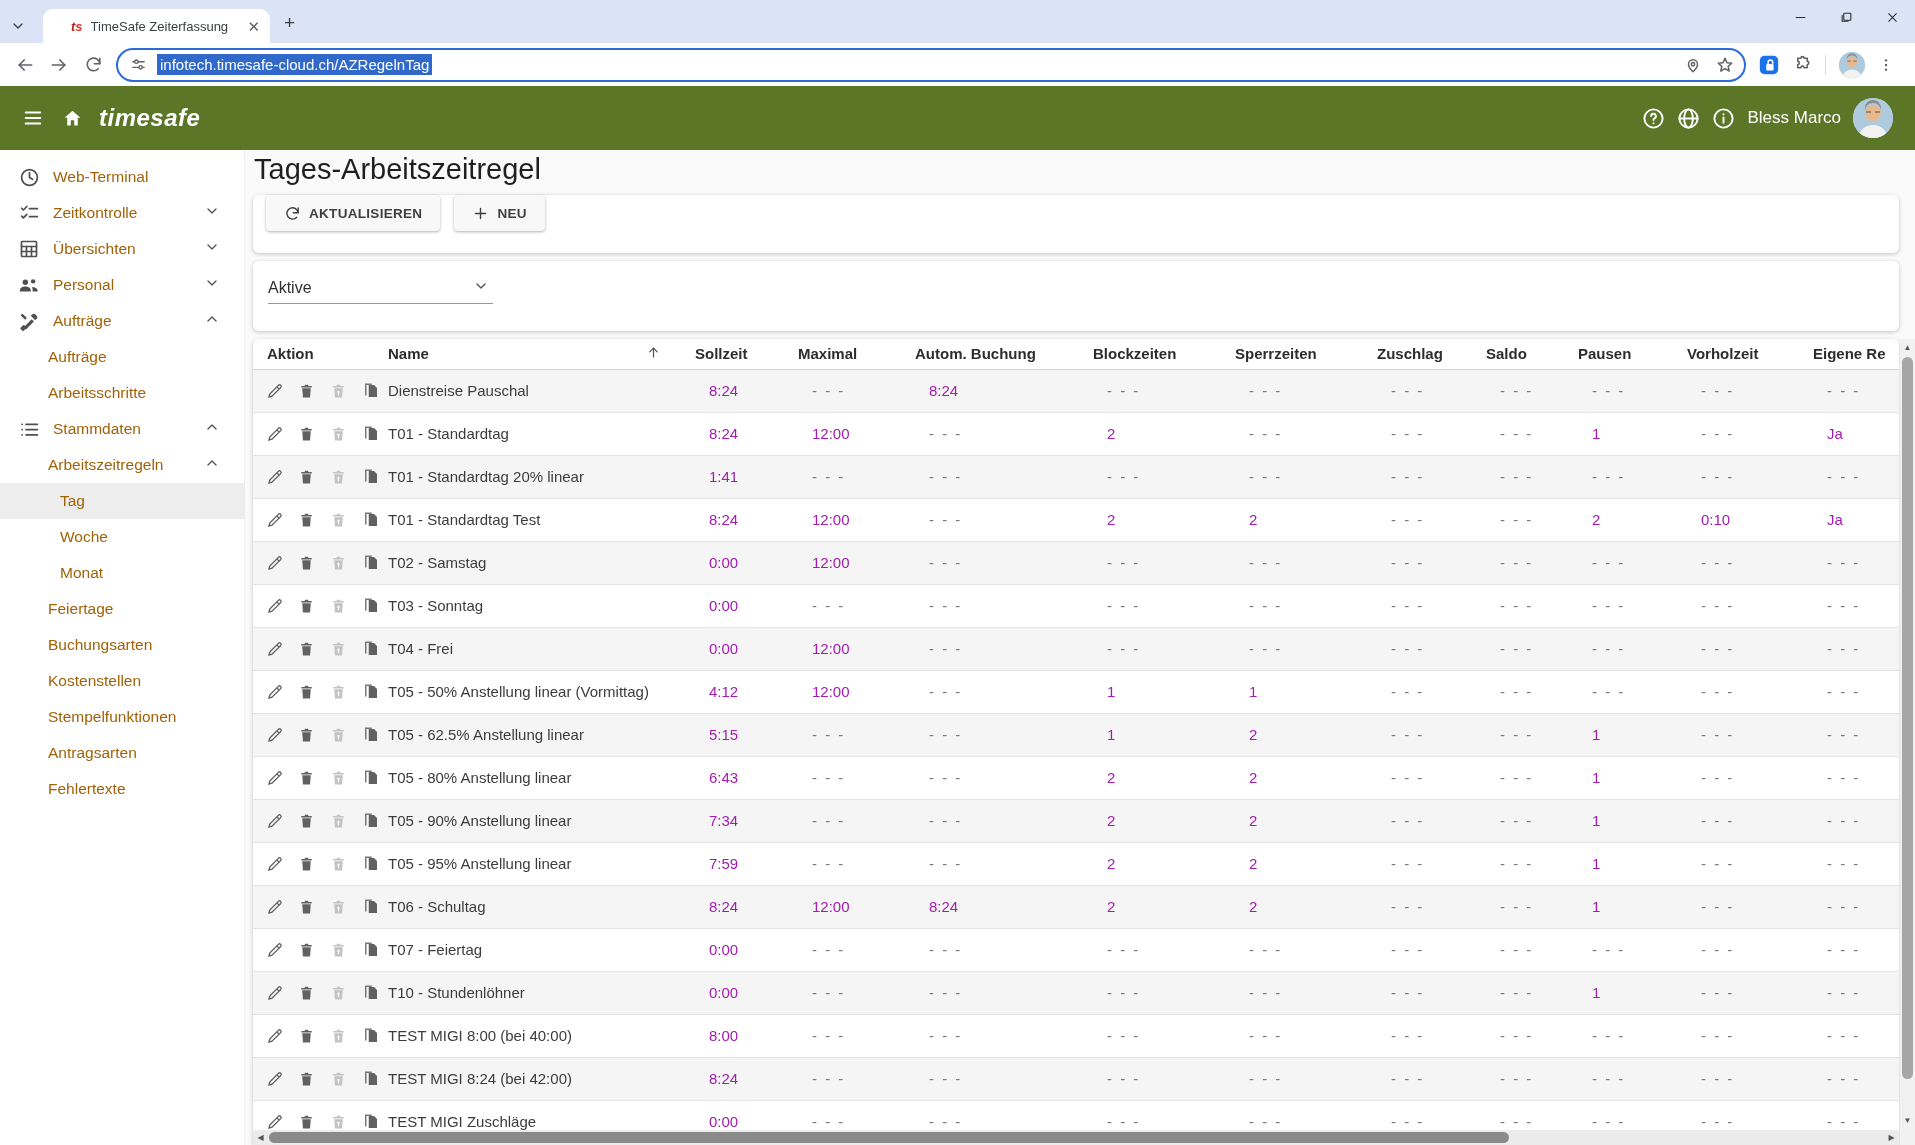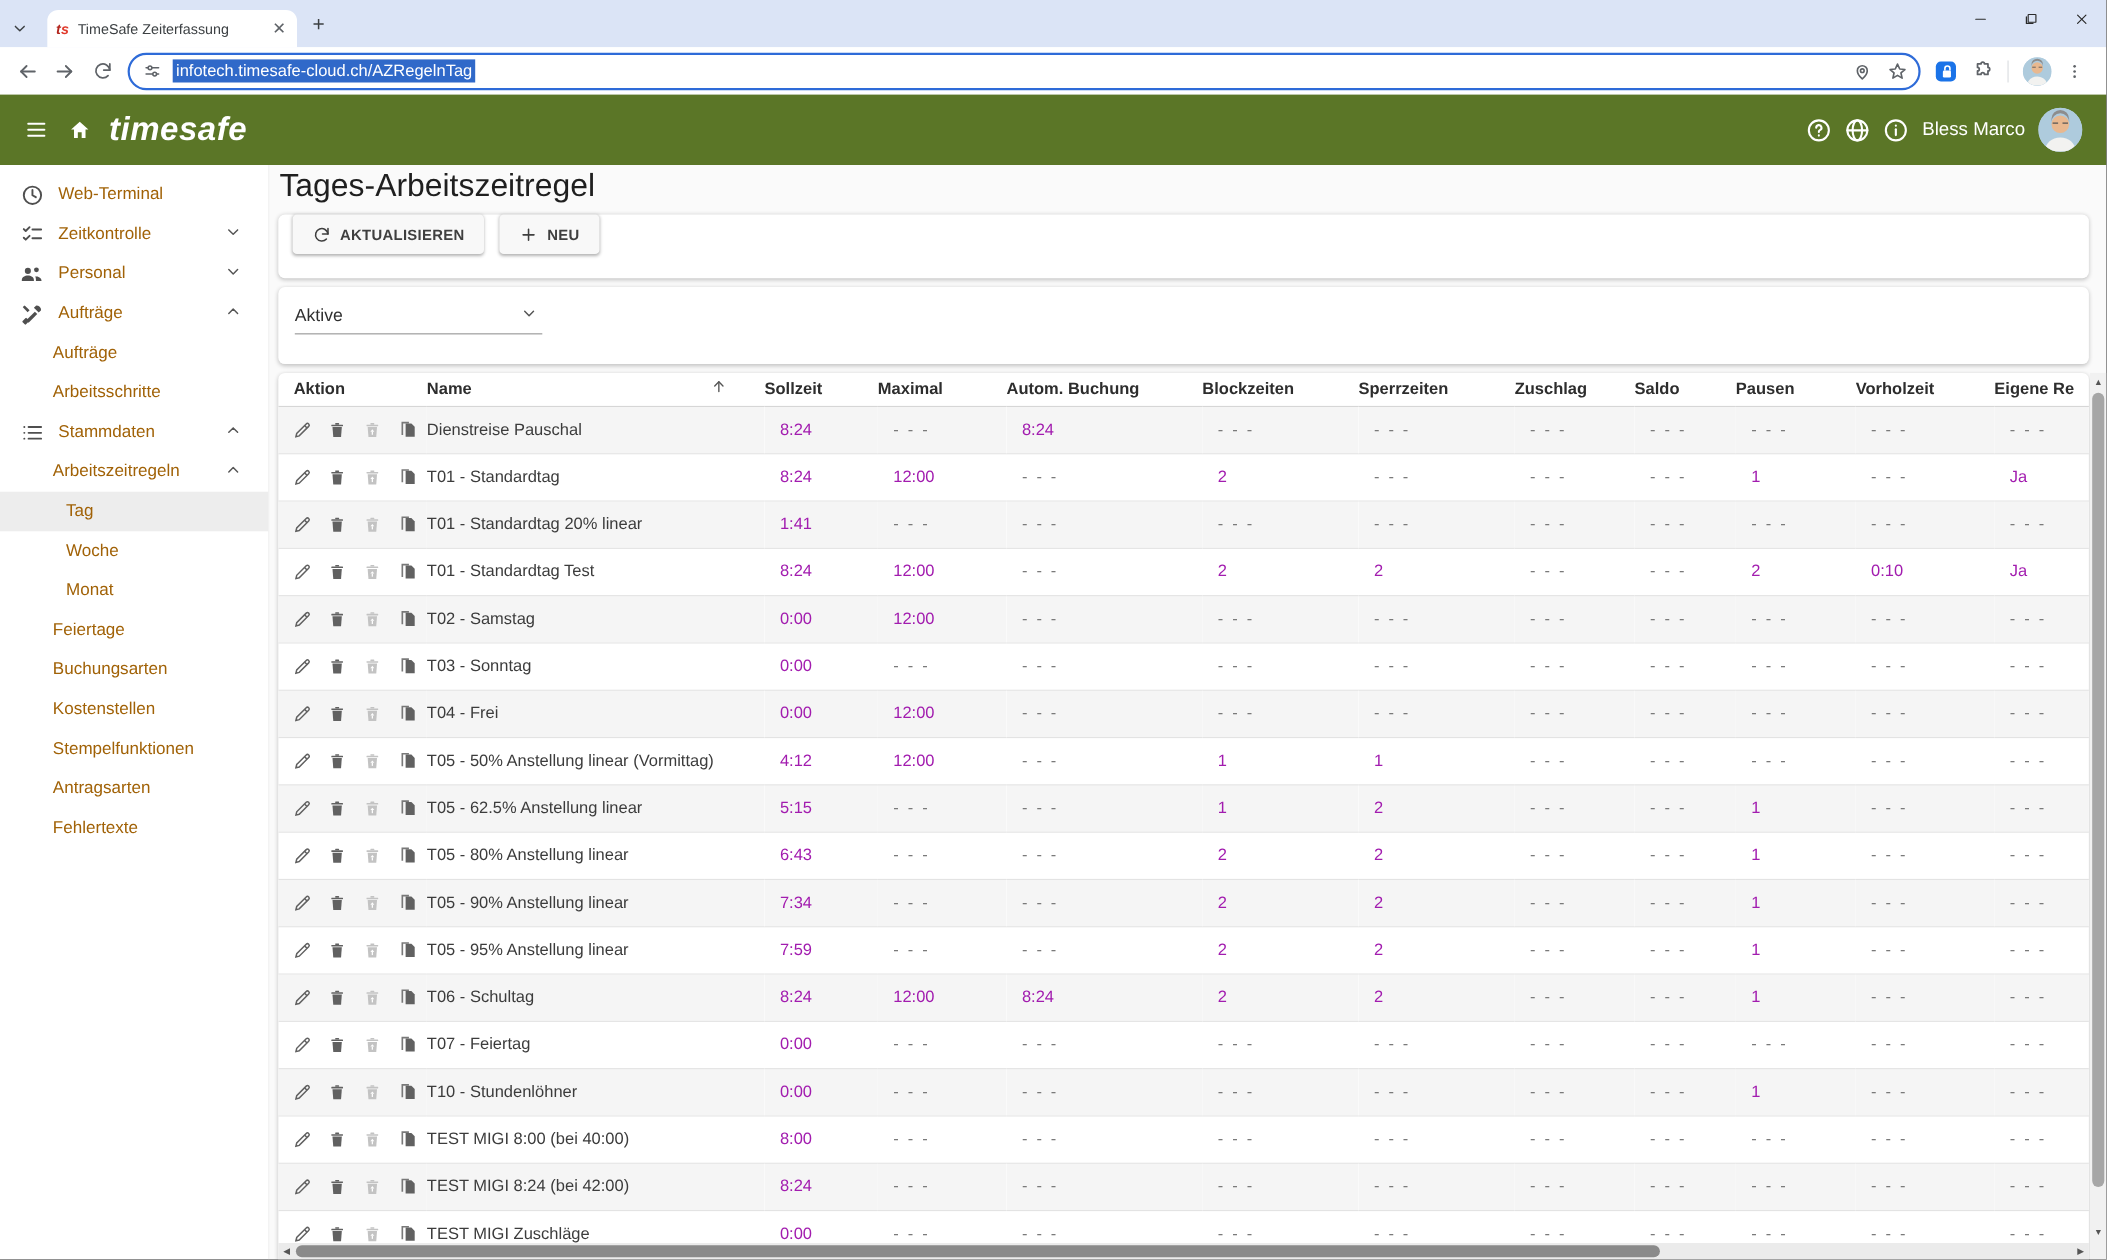--- a/index.html
+++ b/index.html
@@ -4,21 +4,21 @@
 <style>
   html,body{margin:0;padding:0;background:#222;}
   *{box-sizing:border-box;}
   .window{position:relative;width:1915px;height:1145px;overflow:hidden;
     font-family:"Liberation Sans","DejaVu Sans",sans-serif;background:#fff;}
 
   
   .tabstrip{position:absolute;left:0;top:0;width:100%;height:43px;background:#dbe4f6;}
   .tab-search{position:absolute;left:10px;top:18px;color:#3c4043;}
   .tab{position:absolute;left:43px;top:9px;width:227px;height:34px;background:#fff;
-    border-radius:10px 10px 0 0;display:flex;align-items:center;padding:0 8px 0 8px;}
+    border-radius:10px 10px 0 0;display:flex;align-items:center;padding:0 8px 0 28px;}
   .tab-favicon{font-style:italic;font-weight:bold;font-size:13px;color:#b3261e;margin-right:8px;}
   .tab-favicon b{color:#e0382a;}
   .tab-title{font-size:13px;color:#3c4043;flex:1;white-space:nowrap;overflow:hidden;}
   .tab-close{color:#5f6368;font-size:15px;line-height:1;padding:2px;}
   .new-tab{position:absolute;left:284px;top:12px;font-size:19px;color:#3c4043;}
   .win-controls{position:absolute;right:0;top:0;height:34px;display:flex;}
   .win-btn{width:46px;display:flex;align-items:center;justify-content:center;color:#2b2b2b;font-size:13px;}
 
   
   .toolbar{position:absolute;left:0;top:43px;width:100%;height:43px;background:#fff;
@@ -29,21 +29,21 @@
   .url-sel{font-size:15px;color:#fff;background:#3069c9;padding:2px 3px;white-space:nowrap;}
   .omni-right{margin-left:auto;display:flex;align-items:center;gap:14px;color:#5f6368;}
   .after-box{display:flex;align-items:center;gap:13px;margin-left:12px;color:#5f6368;}
   .tb-divider{width:1px;height:20px;background:#dadce0;}
 
   
   .appbar{position:absolute;left:0;top:86px;width:100%;height:64px;background:#5b7627;
     display:flex;align-items:center;color:#fff;}
   .burger{margin-left:22px;}
   .home-ic{margin-left:18px;}
-  .logo{margin-left:16px;font-size:30px;font-style:italic;font-weight:700;letter-spacing:.5px;}
+  .logo{margin-left:16px;font-size:24px;font-style:italic;font-weight:700;letter-spacing:.5px;}
   .appbar-right{margin-left:auto;display:flex;align-items:center;gap:12px;margin-right:22px;}
   .username{font-size:17px;}
   .avatar{width:40px;height:40px;border-radius:50%;overflow:hidden;background:#b8d2e4;flex:none;}
   .avatar.small{width:26px;height:26px;}
 
   
   .sidebar{position:absolute;left:0;top:150px;width:245px;bottom:0;background:#fff;
     border-right:1px solid #ececec;padding-top:9px;}
   .sb-item{height:36px;display:flex;align-items:center;font-size:15.5px;color:#a16207;
     position:relative;cursor:pointer;}
@@ -280,20 +280,35 @@
             <line x1="12" y1="15.5" x2="21" y2="15.5"></line>
           </svg>
         </span>
         <span class="sb-label">Zeitkontrolle</span>
         <span class="sb-chev"><svg width="16" height="16" viewBox="0 0 24 24" fill="none" stroke="currentColor" stroke-width="2" stroke-linecap="round" stroke-linejoin="round">
             <polyline points="6 9 12 15 18 9"></polyline>
           </svg></span>
       </div>
       <div class="sb-item lv0">
         <span class="sb-ic">
+          <svg width="20" height="20" viewBox="0 0 24 24" fill="none" stroke="currentColor" stroke-width="2" stroke-linecap="round" stroke-linejoin="round">
+            <rect x="3" y="3" width="18" height="18" rx="1"></rect>
+            <line x1="3" y1="9" x2="21" y2="9"></line>
+            <line x1="9" y1="9" x2="9" y2="21"></line>
+            <line x1="15" y1="9" x2="15" y2="21"></line>
+            <line x1="3" y1="15" x2="21" y2="15"></line>
+          </svg>
+        </span>
+        <span class="sb-label">Übersichten</span>
+        <span class="sb-chev"><svg width="16" height="16" viewBox="0 0 24 24" fill="none" stroke="currentColor" stroke-width="2" stroke-linecap="round" stroke-linejoin="round">
+            <polyline points="6 9 12 15 18 9"></polyline>
+          </svg></span>
+      </div>
+      <div class="sb-item lv0">
+        <span class="sb-ic">
           <svg width="22" height="22" viewBox="0 0 24 24" fill="currentColor">
             <circle cx="8" cy="9" r="3"></circle>
             <circle cx="16.5" cy="8" r="2.4"></circle>
             <path d="M2 18c0-3 3-4.5 6-4.5s6 1.5 6 4.5v1H2z"></path>
             <path d="M15.5 14.3c2.7.2 6 1.5 6 4.2v.5h-5.5v-1c0-1.6-.5-2.8-.5-3.7z"></path>
           </svg>
         </span>
         <span class="sb-label">Personal</span>
         <span class="sb-chev"><svg width="16" height="16" viewBox="0 0 24 24" fill="none" stroke="currentColor" stroke-width="2" stroke-linecap="round" stroke-linejoin="round">
             <polyline points="6 9 12 15 18 9"></polyline>

